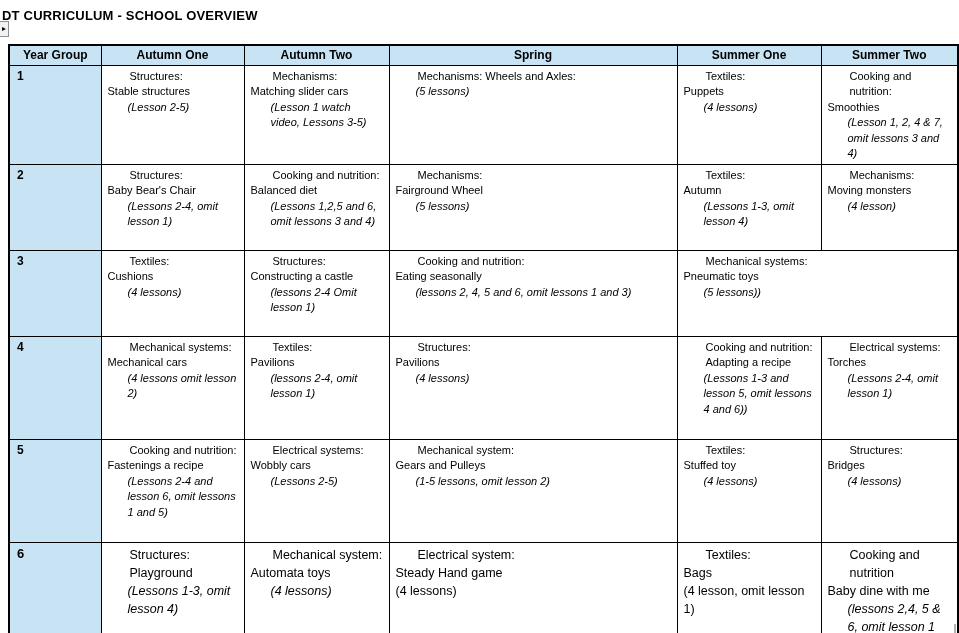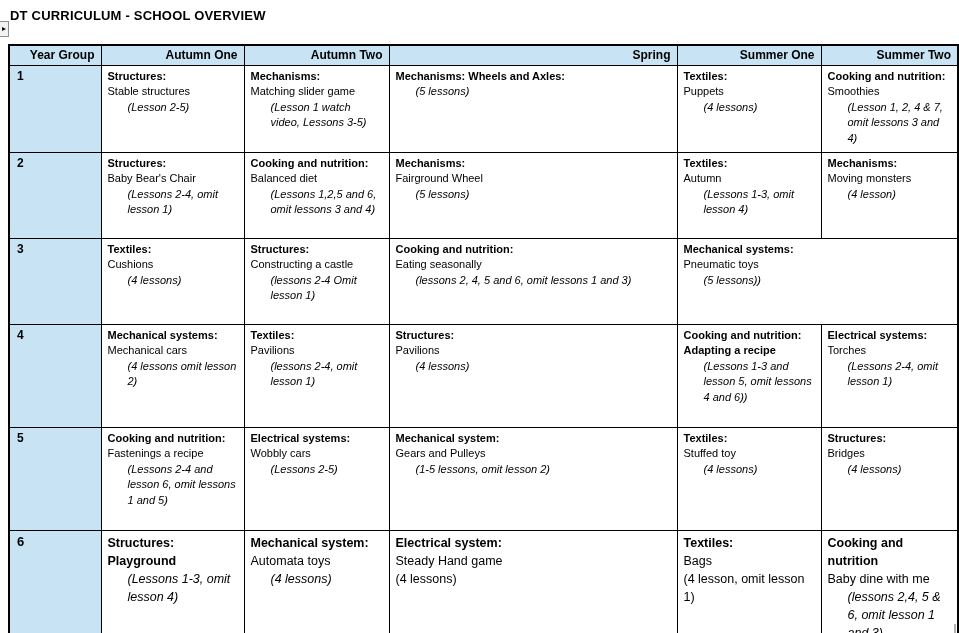--- a/index.html
+++ b/index.html
@@ -6,21 +6,21 @@
   html, body { margin:0; padding:0; }
   body {
     width: 959px; height: 633px;
     background: #ffffff;
     font-family: "Liberation Sans", sans-serif;
     position: relative;
     overflow: hidden;
     color: #000;
   }
   .page-title {
-    position: absolute; left: 10px; top: 8px;
+    position: absolute; left: 2px; top: 8px;
     font-size: 13px; font-weight: bold; letter-spacing: .2px;
     white-space: nowrap;
     text-align: center;
   }
   .side-widget {
     position: absolute; left: -4px; top: 21px;
     width: 13px; height: 16px;
     border: 1px solid #8f8f8f; background: #f2f2f2;
     display: flex; align-items: center; justify-content: center;
     font-size: 8px; line-height: 8px; color: #000;
@@ -28,21 +28,21 @@
   }
   table.curriculum {
     position: absolute; left: 8px; top: 44px;
     width: 949px;
     border-collapse: collapse; table-layout: fixed;
     border: 2px solid #000;
   }
   th, td { border: 1px solid #000; vertical-align: top; overflow: hidden; }
   thead th {
     background: var(--header-bg, #c8e4f4);
-    font-size: 12px; font-weight: bold; text-align: right;
+    font-size: 12px; font-weight: bold; text-align: center;
     padding: 2px 6px; height: 20px; white-space: nowrap;
   }
   td.year-cell {
     background: var(--header-bg, #c8e4f4);
     font-weight: bold; font-size: 12px;
     padding: 3px 7px;
   }
   td.content-cell {
     padding: 3px 6px 2px 6px;
     font-size: 11px; line-height: 15.5px;
@@ -50,21 +50,21 @@
   }
   tr.large td.content-cell { font-size: 12.5px; line-height: 18px; }
   tr.large td.year-cell { font-size: 13px; }
   tr.r1 { height: 87px; }
   tr.r2 { height: 86px; }
   tr.r3 { height: 86px; }
   tr.r4 { height: 103px; }
   tr.r5 { height: 103px; }
   tr.r6 { height: 94px; }
   .line { display: block; }
-  .line.b { font-weight: bold; }
+  .line.b { font-weight: normal; margin-left: 22px; }
   .line.i { font-style: italic; padding-left: 20px; }
   .scroll-remnant {
     position: absolute; left: 954px; top: 624px;
     width: 2px; height: 9px; background: #aeb3b7;
   }
 </style>
 </head>
 <body>
 
 <div class="side-widget">
@@ -95,21 +95,21 @@
   <tbody>
       <tr class="r1">
         <td class="year-cell">1</td>
         <td class="content-cell">
           <div class="line b">Structures:</div>
           <div class="line r">Stable structures</div>
           <div class="line i">(Lesson 2-5)</div>
         </td>
         <td class="content-cell">
           <div class="line b">Mechanisms:</div>
-          <div class="line r">Matching slider game</div>
+          <div class="line r">Matching slider cars</div>
           <div class="line i">(Lesson 1 watch video, Lessons 3-5)</div>
         </td>
         <td class="content-cell">
           <div class="line b">Mechanisms: Wheels and Axles:</div>
           <div class="line i">(5 lessons)</div>
         </td>
         <td class="content-cell">
           <div class="line b">Textiles:</div>
           <div class="line r">Puppets</div>
           <div class="line i">(4 lessons)</div>

